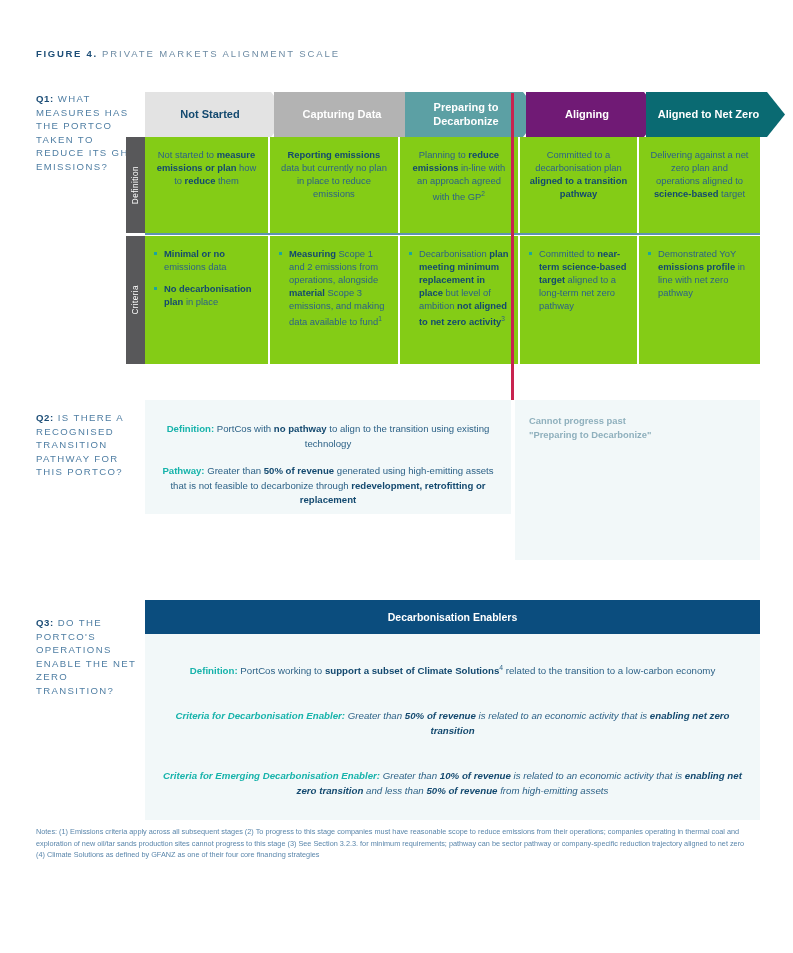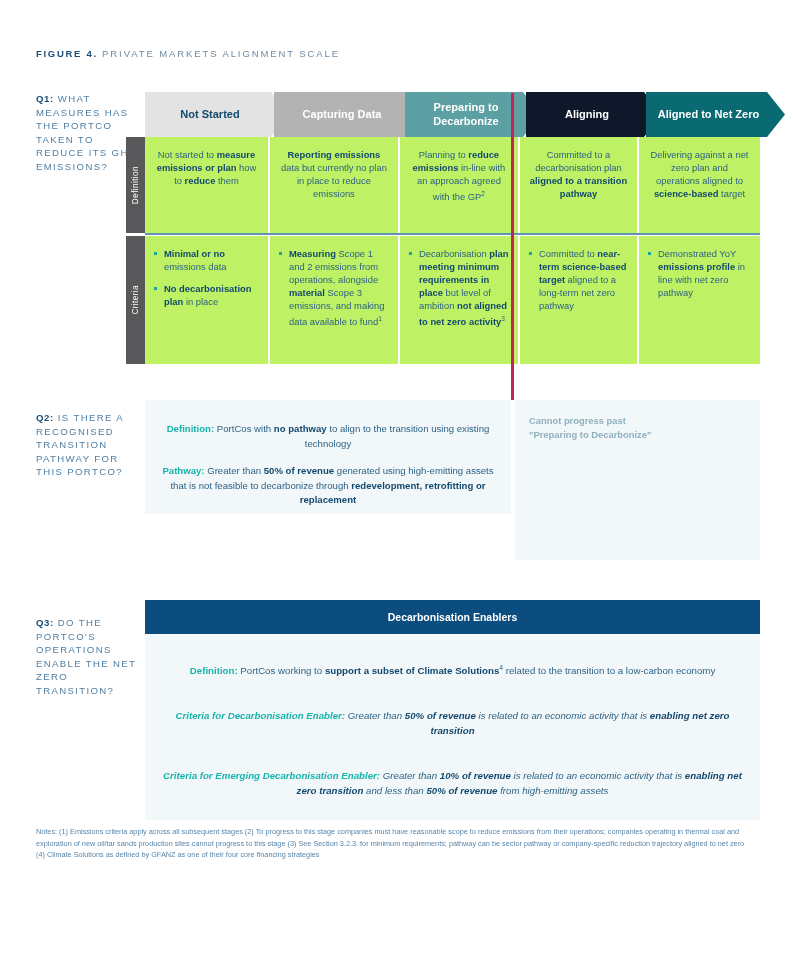--- a/index.html
+++ b/index.html
@@ -59,21 +59,21 @@
     white-space: nowrap;
   }
   #side-definition { top: 0; height: 96px; }
   #side-criteria   { top: 99px; height: 128px; }
 
   .row { position: absolute; left: 19px; right: 0; display: flex; }
   #row-definition { top: 0; height: 96px; }
   #row-criteria   { top: 99px; height: 128px; }
 
   .cell {
-    background: #bef264;
+    background: #84cc16;
     padding: 11px 9px 8px;
     font-size: 9.4px; line-height: 13px;
     color: #2d6287;
     border-right: 2px solid #ffffff;
   }
   .cell:last-child { border-right: 0; }
   .cell b { font-weight: bold; color: #13496f; }
   .cell.center { text-align: center; }
   .cell ul { list-style: none; }
   .cell li { position: relative; padding-left: 10px; margin-bottom: 9px; }
@@ -157,21 +157,21 @@
     <div class="arrow-row" id="arrow-row">
         <div class="arrow" style="left: 19px; width: 144px; background: rgb(227, 227, 227); color: rgb(19, 73, 111);">
           <span>Not Started</span>
         </div>
         <div class="arrow" style="left: 148px; width: 150px; background: rgb(179, 179, 179); color: rgb(255, 255, 255);">
           <span>Capturing Data</span>
         </div>
         <div class="arrow" style="left: 279px; width: 136px; background: rgb(92, 160, 164); color: rgb(255, 255, 255);">
           <span>Preparing to Decarbonize</span>
         </div>
-        <div class="arrow" style="left: 400px; width: 136px; background: #0f172a; color: rgb(255, 255, 255);">
+        <div class="arrow" style="left: 400px; width: 136px; background: #701a75; color: rgb(255, 255, 255);">
           <span>Aligning</span>
         </div>
         <div class="arrow" style="left: 520px; width: 139px; background: rgb(10, 106, 114); color: rgb(255, 255, 255);">
           <span>Aligned to Net Zero</span>
         </div>
       </div>
     <div class="tbl" id="q1-table" style="height:227px;">
       <div class="side-tab" id="side-definition">
         <span>Definition</span>
       </div>
@@ -193,21 +193,21 @@
               <li><b>No decarbonisation plan</b> in place</li>
             </ul>
           </div>
           <div class="cell" style="width: 131px;">
             <ul>
               <li><b>Measuring</b> Scope 1 and 2 emissions from operations, alongside <b>material</b> Scope 3 emissions, and making data available to fund<sup>1</sup></li>
             </ul>
           </div>
           <div class="cell" style="width: 121px;">
             <ul>
-              <li>Decarbonisation <b>plan meeting minimum requirements in place</b> but level of ambition <b>not aligned to net zero activity</b><sup>3</sup></li>
+              <li>Decarbonisation <b>plan meeting minimum replacement in place</b> but level of ambition <b>not aligned to net zero activity</b><sup>3</sup></li>
             </ul>
           </div>
           <div class="cell" style="width: 120px;">
             <ul>
               <li>Committed to <b>near-term science-based target</b> aligned to a long-term net zero pathway</li>
             </ul>
           </div>
           <div class="cell" style="width: 122px;">
             <ul>
               <li>Demonstrated YoY <b>emissions profile</b> in line with net zero pathway</li>

